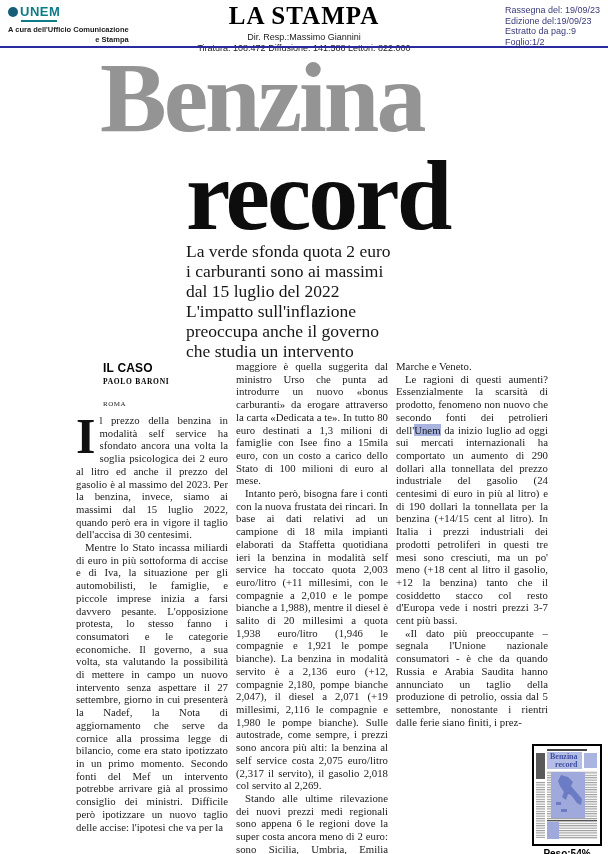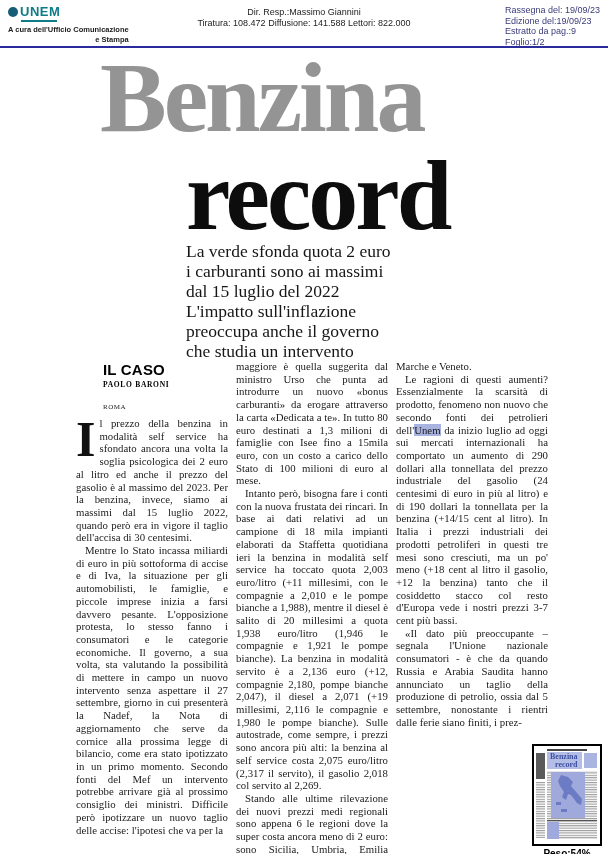--- a/index.html
+++ b/index.html
@@ -27,21 +27,21 @@
   .headline2{position:absolute;left:186px;top:146px;font-family:"Liberation Serif",serif;
     font-weight:bold;font-size:100px;line-height:1;letter-spacing:-3px;color:#0d0d0d;}
   .subhead{position:absolute;left:186px;top:241px;width:260px;font-size:17.5px;line-height:20px;
     color:#161616;white-space:pre-line;}
   
   .columns{position:absolute;left:76px;top:360px;width:472px;height:494px;display:flex;gap:8px;overflow:hidden;}
   .col{width:152px;flex:none;}
   .col p{margin:0;text-align:justify;font-size:10.8px;line-height:12.7px;color:#1b1b1b;}
   .col p.indent{text-indent:9px;}
   .kicker{margin:1px 0 6px 27px;}
-  .kicker-section{font-family:"Liberation Sans",sans-serif;font-weight:bold;font-size:15px;letter-spacing:.2px;color:#000;}
+  .kicker-section{font-family:"Liberation Sans",sans-serif;font-weight:bold;font-size:12px;letter-spacing:.2px;color:#000;}
   .kicker-author{font-weight:bold;font-size:7.5px;letter-spacing:.7px;margin-top:2px;color:#000;}
   .kicker-location{font-size:7px;letter-spacing:.5px;margin-top:14px;color:#222;}
   .dropcap{float:left;font-weight:bold;font-size:50px;line-height:40px;padding:2px 4px 0 0;color:#111;}
   .hl{background:#a9b3e0;}
   
   .thumb-wrap{position:absolute;left:532px;top:744px;width:70px;}
   .thumb{display:block;width:66px;height:98px;border:2px solid #000;background:#fff;}
   .peso{margin-top:2px;text-align:center;font-family:"Liberation Sans",sans-serif;font-weight:bold;font-size:10px;color:#000;}
 </style>
 </head>
@@ -54,20 +54,21 @@
       <div class="logo-row">
         <span class="logo-dot"></span>
         <span class="logo-text">UNEM</span>
       </div>
       <div class="logo-tagline-bar"></div>
       <div class="logo-caption">A cura dell'Ufficio Comunicazione
 e Stampa</div>
     </div>
 
     <div class="masthead">
+      <div class="masthead-title">LA STAMPA</div>
       <div class="masthead-director">Dir. Resp.:Massimo Giannini</div>
       <div class="masthead-stats">Tiratura: 108.472 Diffusione: 141.588 Lettori: 822.000</div>
     </div>
 
     <div class="header-meta">
       <div>Rassegna del: 19/09/23</div>
       <div>Edizione del:19/09/23</div>
       <div>Estratto da pag.:9</div>
       <div>Foglio:1/2</div>
     </div>

